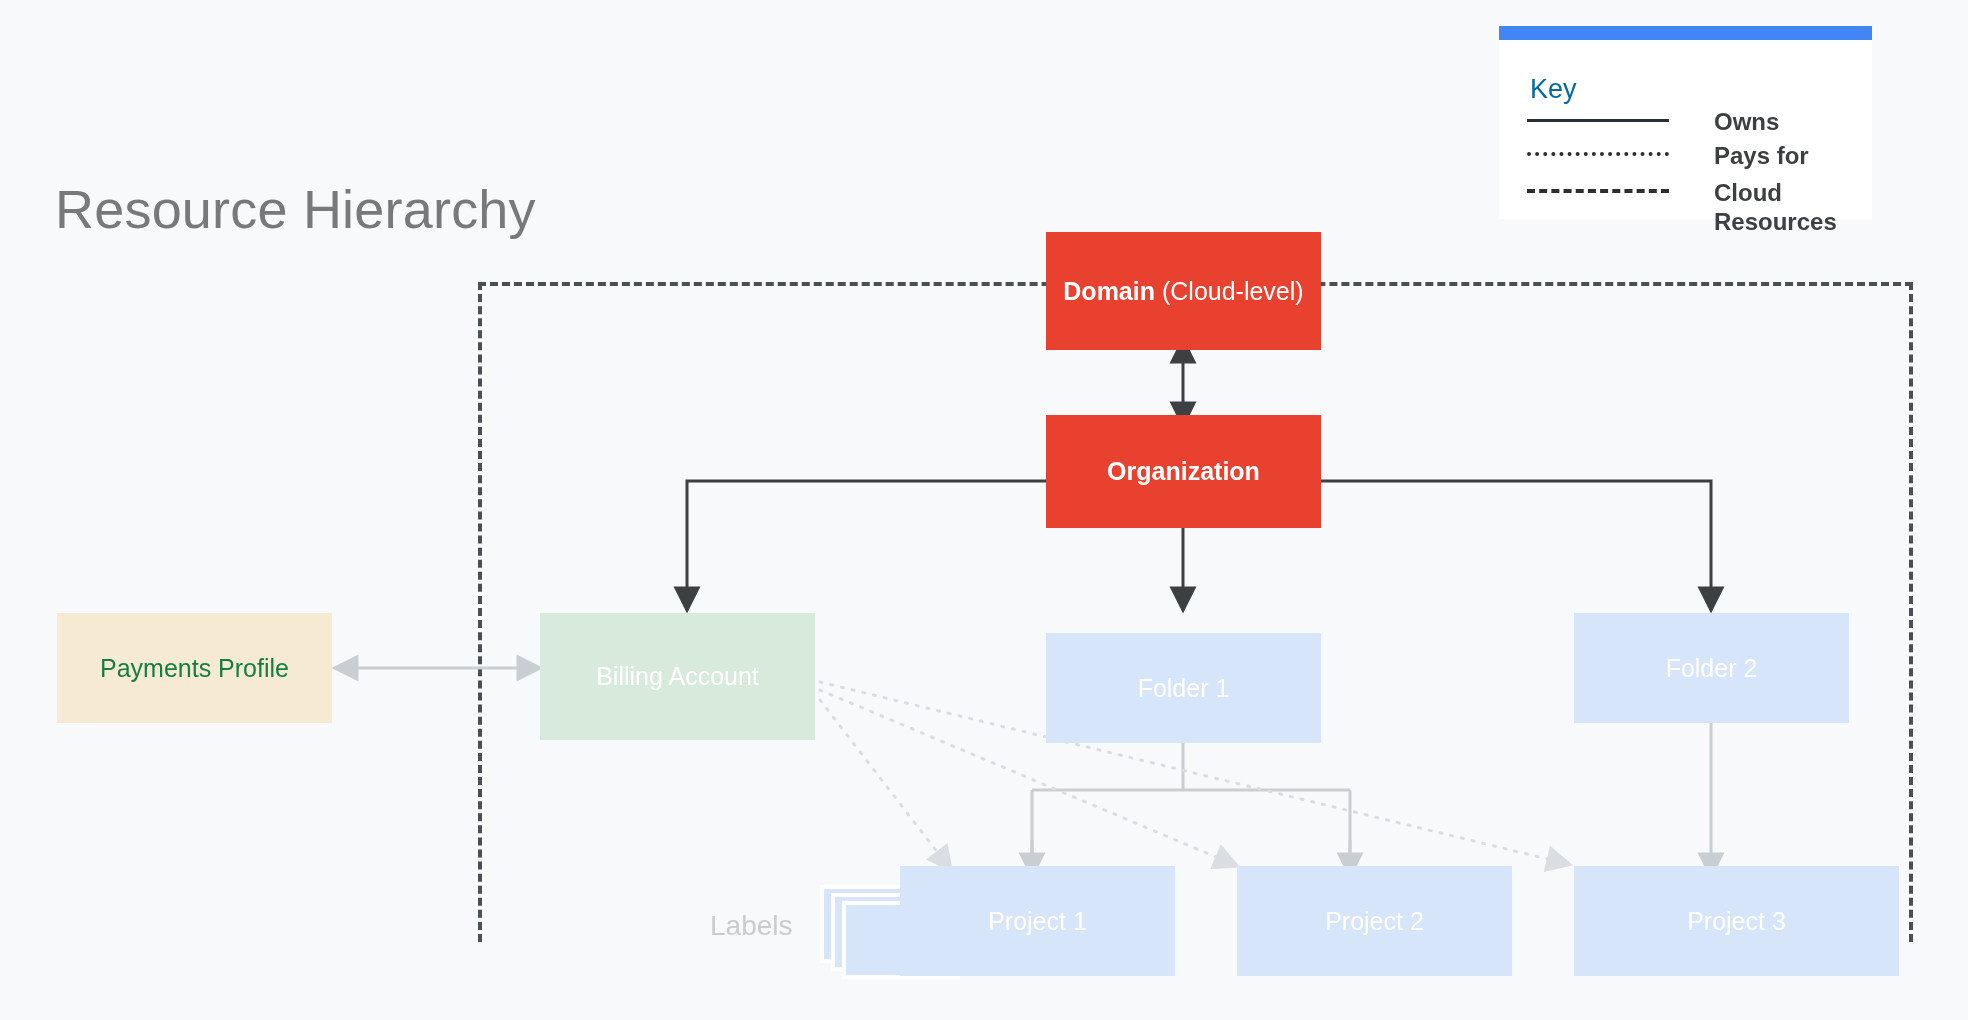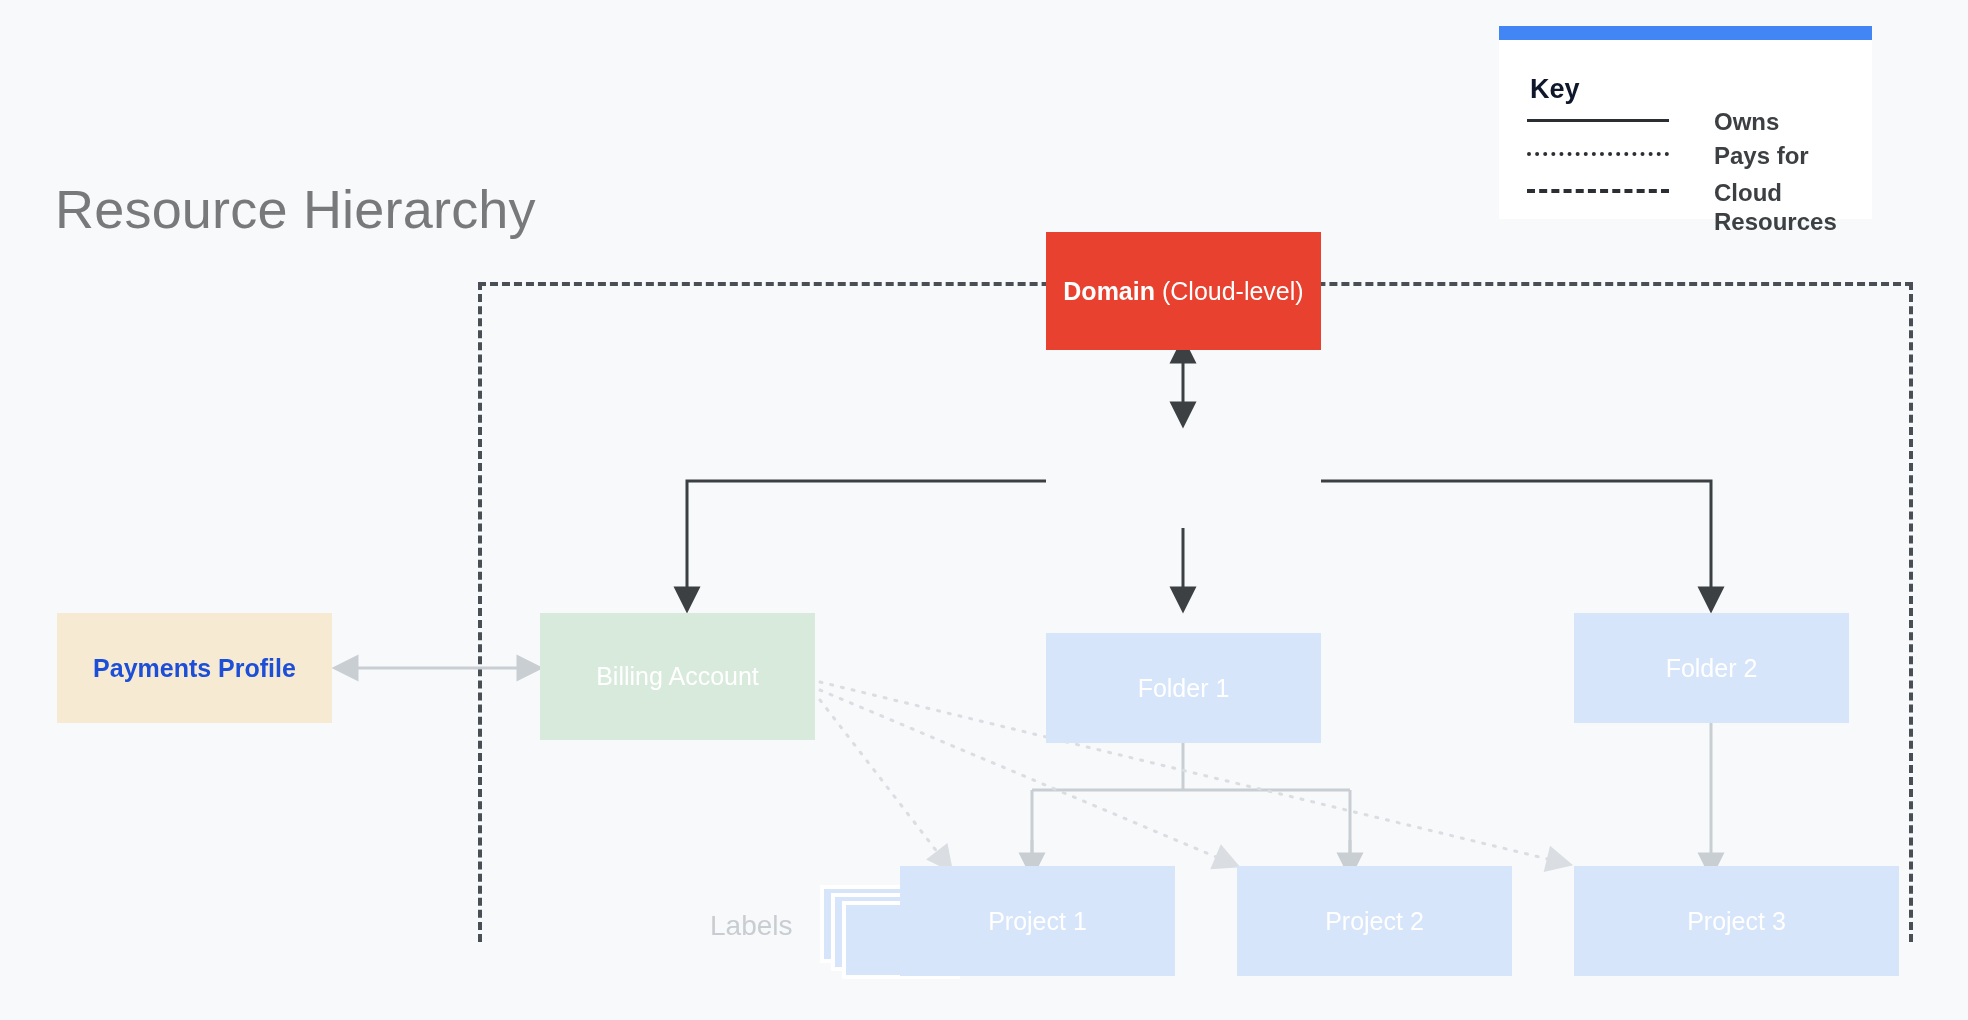--- a/index.html
+++ b/index.html
@@ -74,22 +74,22 @@
   }
   .node.green .node-label {
     color: #FFFFFF;
     font-weight: 400;
   }
 
   .node.cream {
     background: #F6EBD2;
   }
   .node.cream .node-label {
-    color: #1d4ed8;
-    font-weight: 700;
+    color: #15803d;
+    font-weight: 400;
   }
 
   .node.blue {
     background: #D7E5FA;
   }
   .node.blue .node-label {
     color: #FFFFFF;
     font-weight: 400;
   }
 
@@ -124,22 +124,22 @@
     background: #FFFFFF;
     box-sizing: border-box;
   }
   .key-topbar {
     position: absolute;
     background: #4285F4;
   }
   .key-title {
     position: absolute;
     font-size: 27px;
-    font-weight: 700;
-    color: #0f172a;
+    font-weight: 400;
+    color: #0369a1;
     white-space: nowrap;
   }
   .key-row-label {
     position: absolute;
     font-size: 24px;
     font-weight: 700;
     color: #3C4043;
     line-height: 1.22;
     white-space: pre-line;
   }
@@ -205,20 +205,23 @@
 
     <line x1="820" y1="690" x2="1228" y2="862" stroke="#DADDE1" stroke-width="3" stroke-dasharray="2 9" stroke-linecap="round" marker-end="url(#arrowDot)"></line>
 
     <line x1="820" y1="682" x2="1560" y2="862" stroke="#DADDE1" stroke-width="3" stroke-dasharray="2 9" stroke-linecap="round" marker-end="url(#arrowDot)"></line>
   </svg>
 
   <div class="node red" style="left:1046px; top:232px; width:275px; height:118px;">
     <div class="node-label"><b>Domain</b><span class="reg"> (Cloud-level)</span></div>
   </div>
 
+  <div class="node red" style="left:1046px; top:415px; width:275px; height:113px;">
+    <div class="node-label" style="font-weight:700;">Organization</div>
+  </div>
 
   <div class="node cream" style="left:57px; top:613px; width:275px; height:110px;">
     <div class="node-label">Payments Profile</div>
   </div>
 
   <div class="node green" style="left:540px; top:613px; width:275px; height:127px;">
     <div class="node-label">Billing Account</div>
   </div>
 
   <div class="node blue" style="left:1046px; top:613px; width:275px; height:110px;margin-top:20px;">

